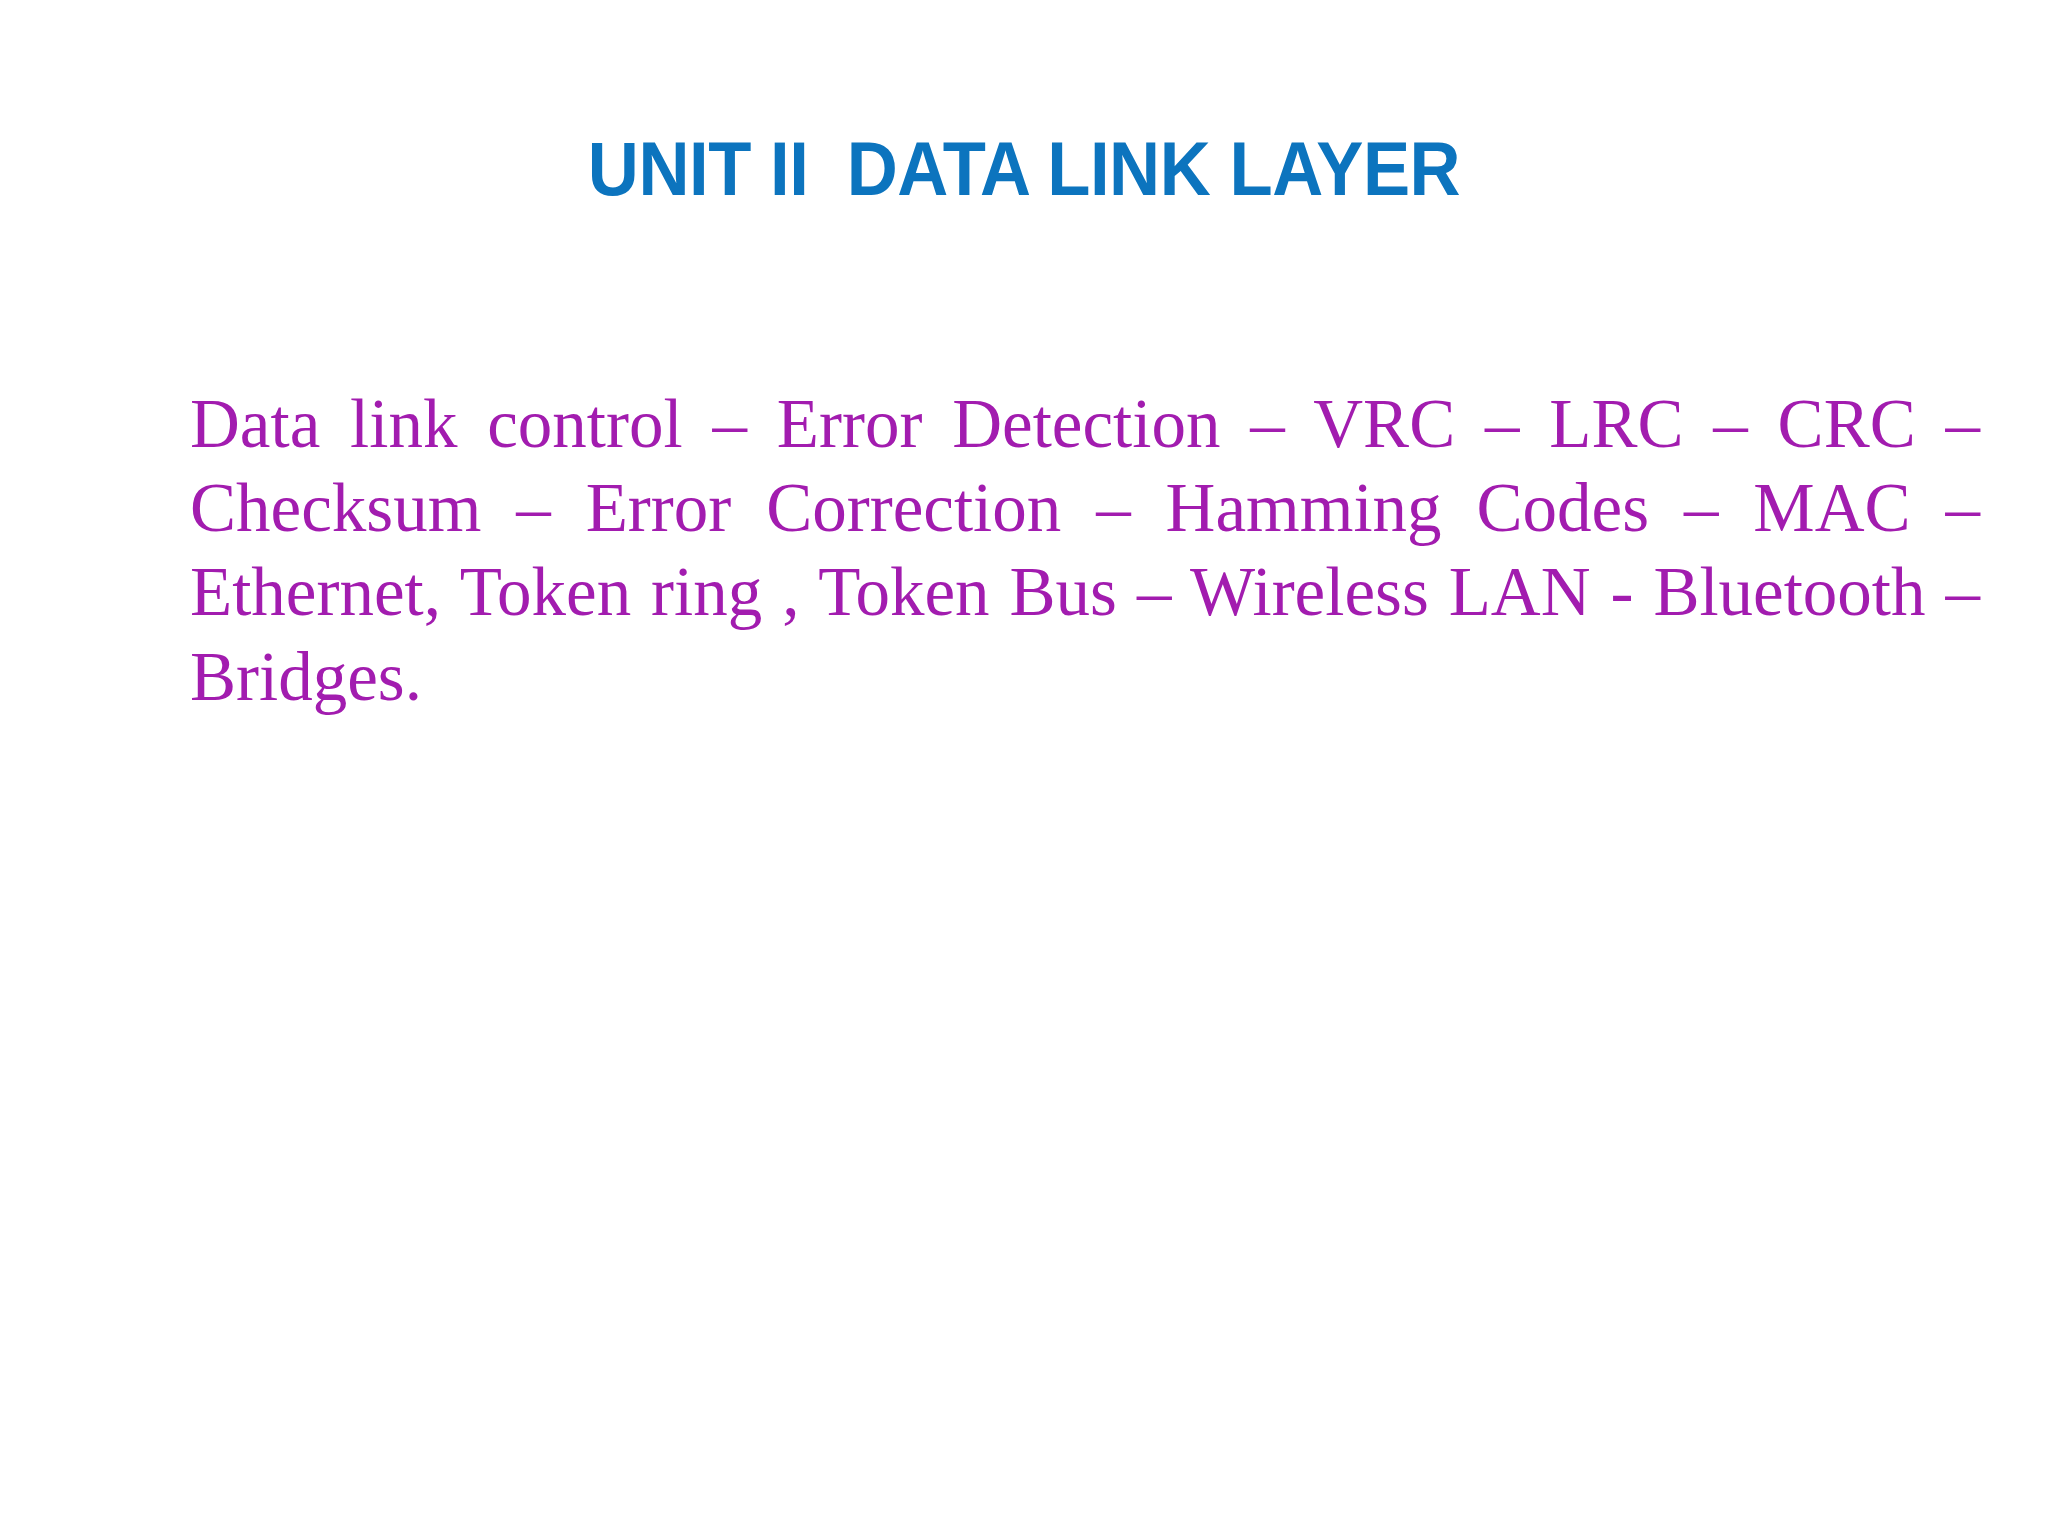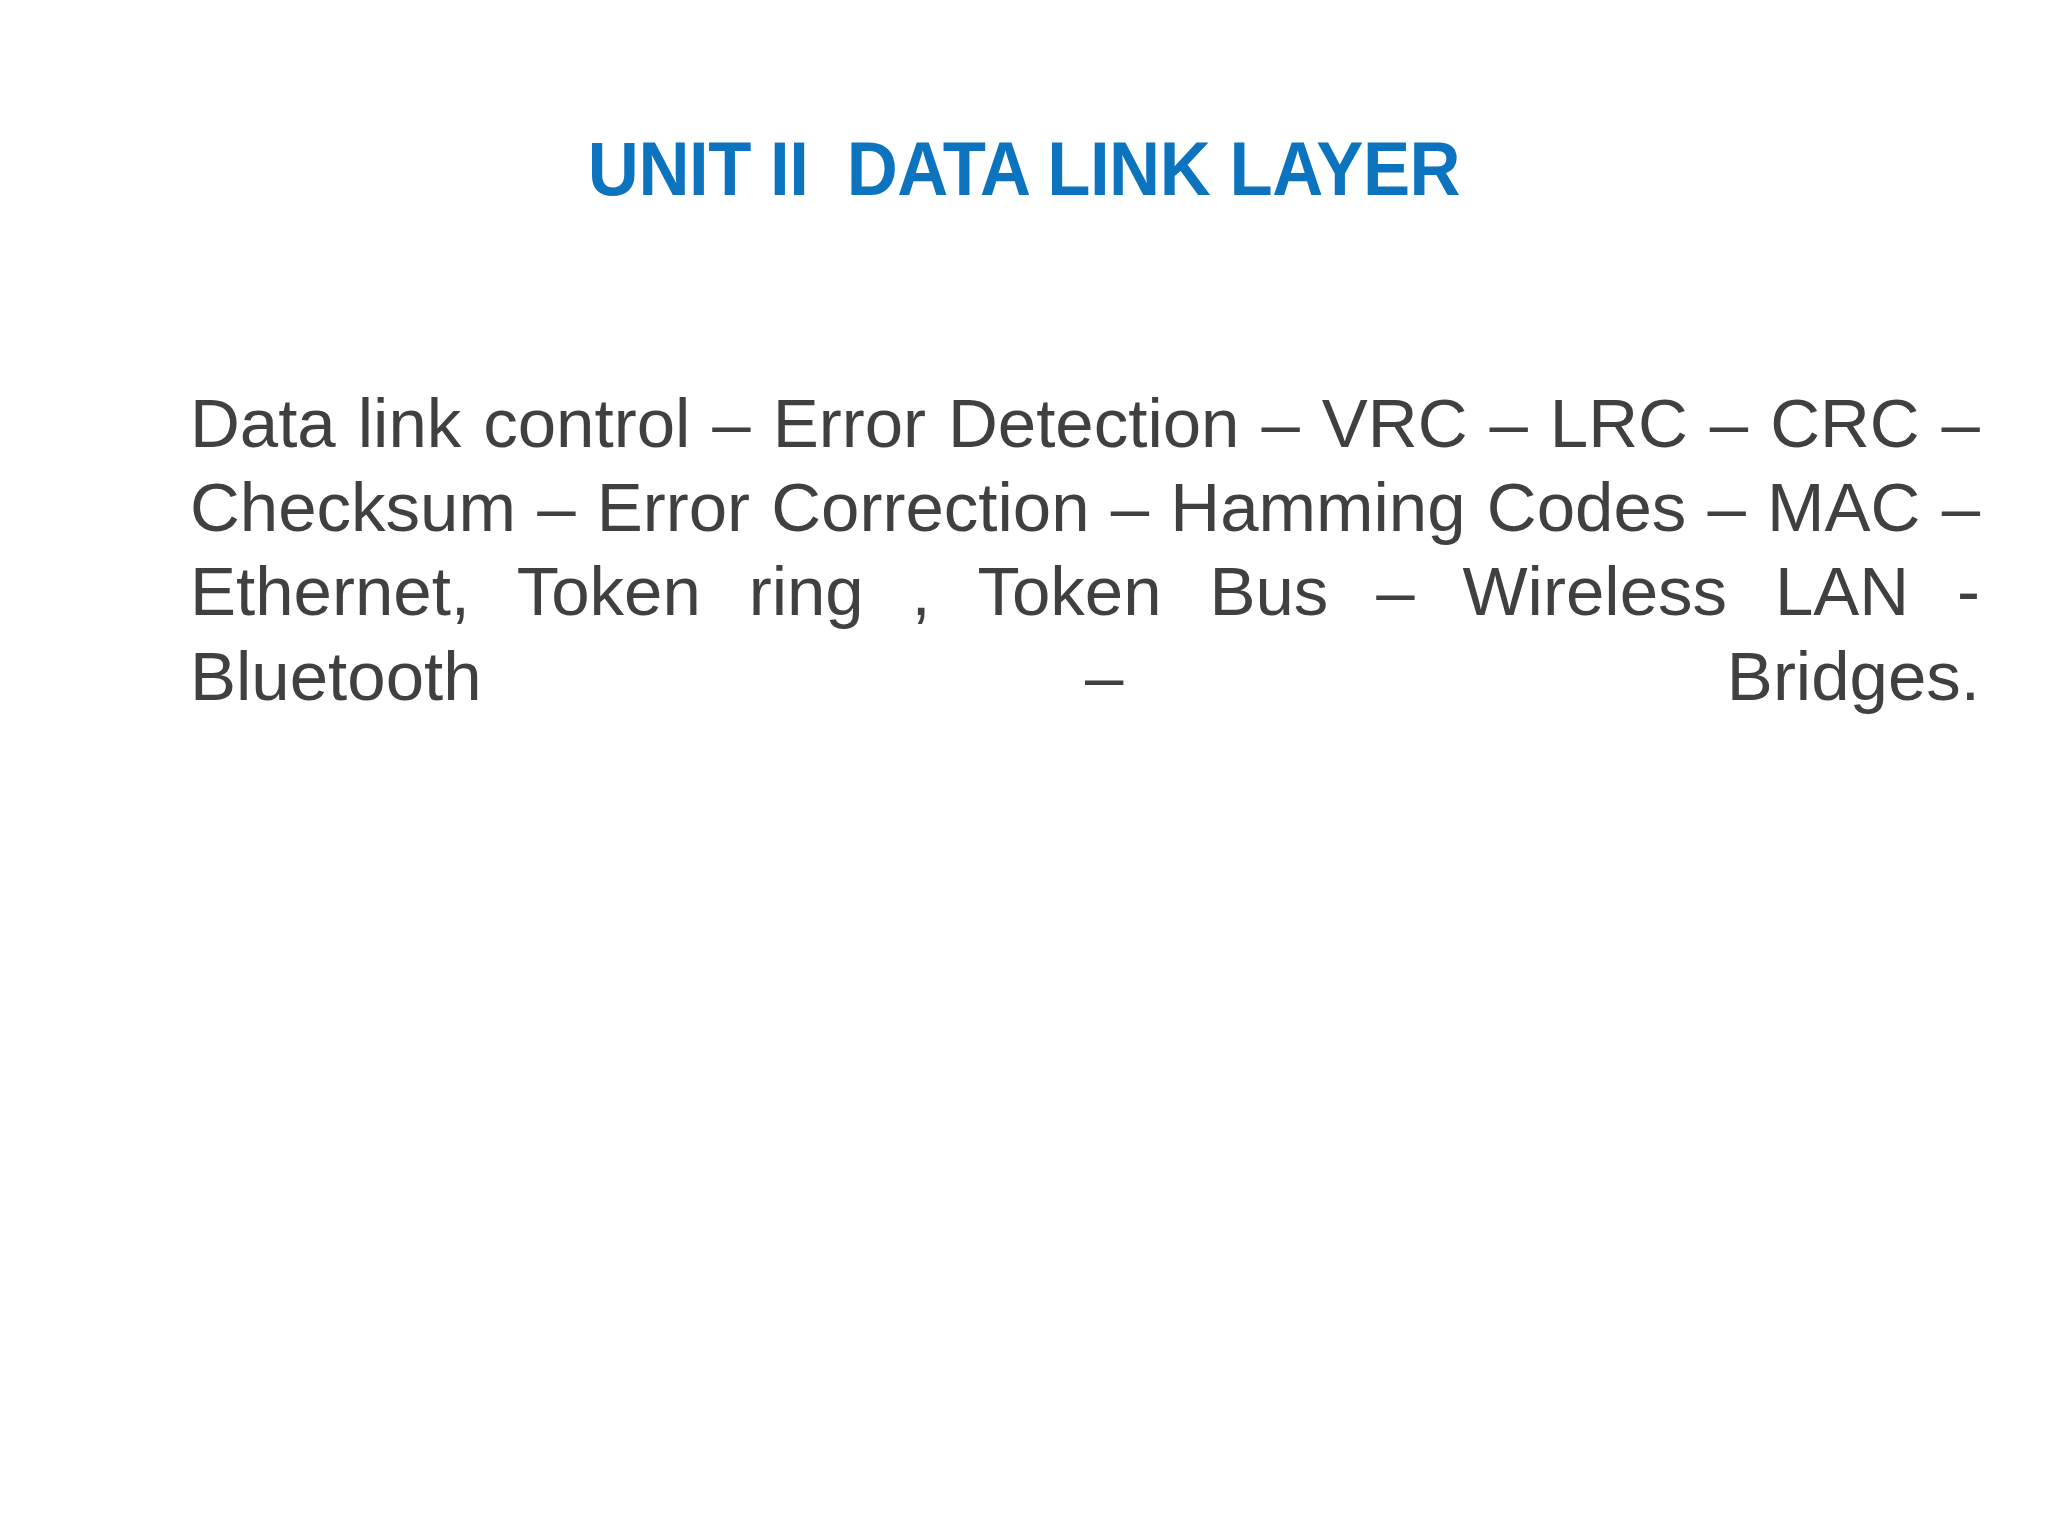--- a/index.html
+++ b/index.html
@@ -45,24 +45,24 @@
   }
 
   
   .body-block {
     position: absolute;
     left: 190px;
     top: 382px;
     width: 1790px;
   }
   .body-text {
-    font-family: Liberation Sans, sans-serif;
+    font-family: Liberation Serif, serif;
     font-size: 69px;
     line-height: 1.22;
-    color: #404040;
+    color: #a21caf;
     text-align: justify;
     text-justify: inter-word;
     margin: 0;
     word-spacing: 0.02em;
   }
   
   .body-text::after {
     content: "";
     display: inline-block;
     width: 100%;

